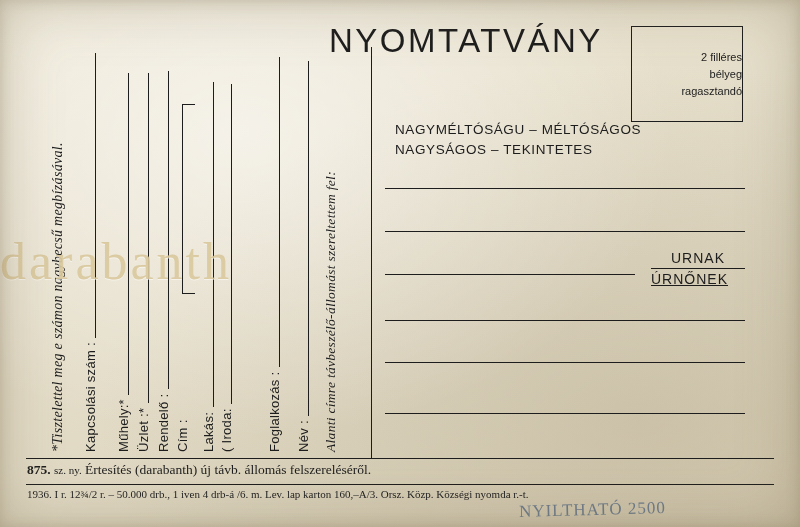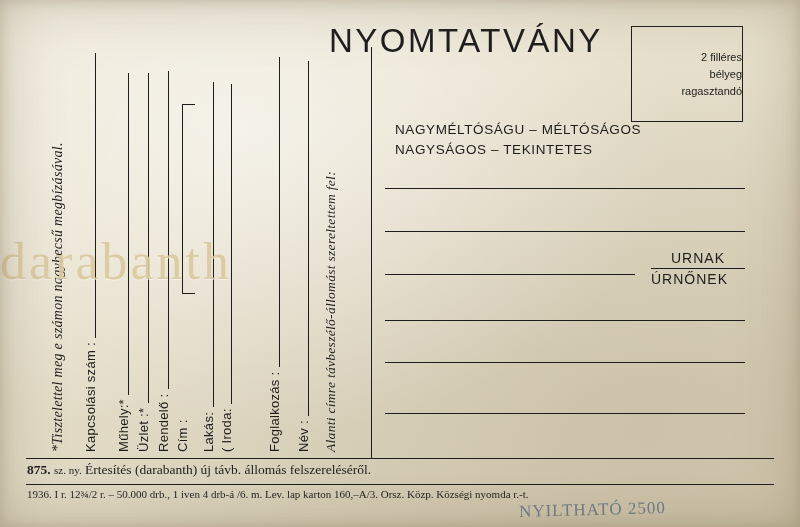--- a/index.html
+++ b/index.html
@@ -93,21 +93,21 @@
     left: 651px;
     top: 250px;
     width: 94px;
     font-family: "Liberation Sans", sans-serif;
     font-size: 14px;
     letter-spacing: 1px;
     text-align: left;
     color: #1d1d1d;
   }
   .urnak-wrap .u1 { padding-bottom: 2px; margin-left: 20px; }
-  .urnak-wrap .u2 { padding-top: 2px; border-top: 1.4px solid #1d1d1d; }
+  .urnak-wrap .u2 { padding-top: 2px; border-top: 1.4px solid #1d1d1d; text-decoration: underline; }
 
   .addr-l4 { left: 385px; top: 320px; width: 360px; }
   .addr-l5 { left: 385px; top: 362px; width: 360px; }
 
   .budapest {
     position: absolute;
     left: 446px;
     top: 368px;
     font-family: "Liberation Sans", sans-serif;
     font-size: 24px;

